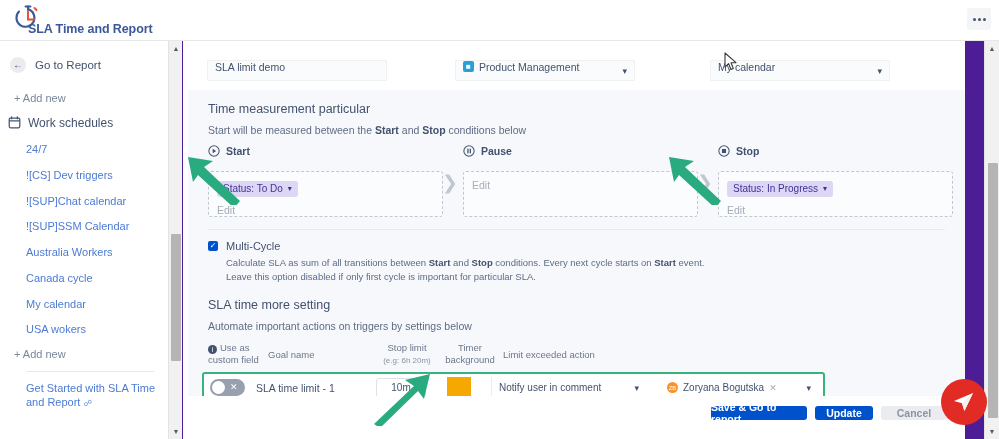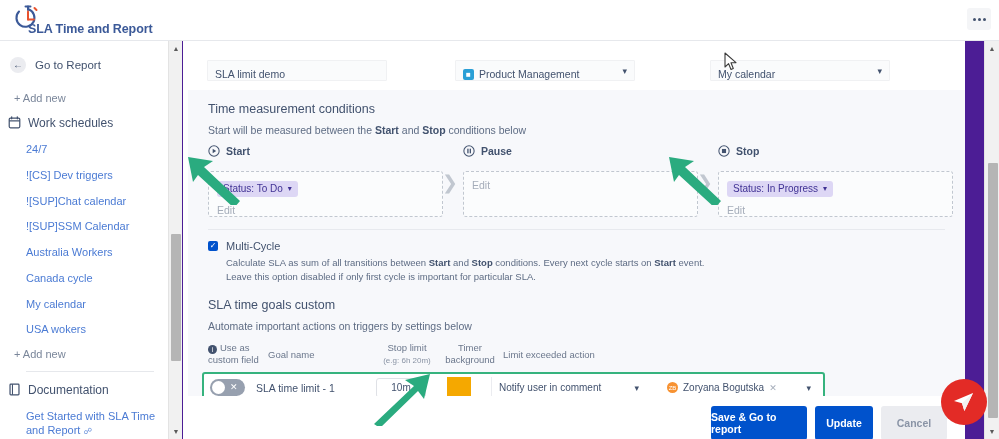--- a/index.html
+++ b/index.html
@@ -82,21 +82,21 @@
     position:absolute; left:183px; top:41px; width:782px; height:398px;
     background:#fff; overflow:hidden;
   }
   .main-toolbar {
     position:absolute; left:0; top:0; width:782px; height:49px; background:#fff;
   }
   .tb-field {
     position:absolute; height:21px; background:#fafbfc;
     border:1px solid #f0f1f3; border-radius:1px;
     font-size:10.5px; color:#42526e;
-    display:flex; align-items:flex-end; padding:0 7px;
+    display:flex; align-items:flex-start; padding:0 7px;
   }
   .tb-name { left:24px; top:19px; width:180px; }
   .tb-proj { left:272px; top:19px; width:180px; gap:5px; }
   .tb-cal  { left:527px; top:19px; width:180px; }
   .tb-caret { position:absolute; right:7px; top:50%; transform:translateY(-50%); font-size:9px; color:#42526e; }
   .proj-ico {
     width:11px; height:11px; border-radius:2px; background:#2a9fd6;
     display:flex; align-items:center; justify-content:center;
     color:#fff; font-size:8px; line-height:1; flex:0 0 11px;
   }
@@ -214,21 +214,21 @@
   .user-x { font-size:9px; color:#a5adba; margin-left:5px; }
   .user-sel .cv { position:absolute; right:7px; font-size:9px; color:#42526e; }
 
   .add-goals { font-size:10px; color:#7a869a; padding:9px 0 0 20px; cursor:pointer; }
 
   
   .footer {
     position:absolute; left:0; bottom:0; width:782px; height:43px; background:#fff;
   }
   .btn {
-    position:absolute; top:10px; height:34px; border-radius:3px;
+    position:absolute; top:10px; height:14px; border-radius:3px;
     font-size:10.5px; font-weight:bold; color:#fff;
     display:flex; align-items:center; justify-content:center; cursor:pointer;
   }
   .btn-save { right:158px; width:96px; background:#0052cc; }
   .btn-update { right:92px; width:58px; background:#0052cc; }
   .btn-cancel { right:18px; width:66px; background:#ebecf0; color:#8a94a6; }
 
   
   .rscroll {
     position:absolute; right:0; top:41px; width:15px; height:398px;
@@ -304,29 +304,20 @@
       <div class="nav-item">![SUP]Chat calendar</div>
       <div class="nav-item">![SUP]SSM Calendar</div>
       <div class="nav-item">Australia Workers</div>
       <div class="nav-item">Canada cycle</div>
       <div class="nav-item">My calendar</div>
       <div class="nav-item">USA wokers</div>
       <div class="nav-addnew">+ Add new</div>
 
       <div class="nav-divider"></div>
 
-      <div class="nav-section">
-        <span class="sec-icon">
-          <svg width="13" height="13" viewBox="0 0 16 16">
-            <rect x="2.5" y="1.5" width="11" height="13" rx="1" fill="none" stroke="#42526e" stroke-width="1.5"></rect>
-            <line x1="5.5" y1="1.5" x2="5.5" y2="14.5" stroke="#42526e" stroke-width="1.3"></line>
-          </svg>
-        </span>
-        <span>Documentation</span>
-      </div>
 
       <div class="nav-item ext">
         <span>Get Started with SLA Time and Report</span><span class="ext-ic">☍</span>
       </div>
 
     </div>
   </div>
 
   <div class="lnav-scroll">
     <div class="sb-arrow up">▲</div>
@@ -346,21 +337,21 @@
         <span class="tb-caret">▾</span>
       </div>
       <div class="tb-field tb-cal">
         <span>My calendar</span>
         <span class="tb-caret">▾</span>
       </div>
     </div>
 
     <div class="content">
 
-      <div class="sec-title">Time measurement conditions</div>
+      <div class="sec-title">Time measurement particular</div>
       <div class="sec-sub">
         <span>Start will be measured between the </span><b>Start</b><span> and </span><b>Stop</b><span> conditions below</span>
       </div>
 
       <div class="cond-row">
 
         <div class="cond-col c-start">
           <div class="cond-head">
             <span class="cond-ico">
               <svg width="12" height="12" viewBox="0 0 14 14">
@@ -426,21 +417,21 @@
           <span class="mc-box">✓</span>
           <span class="mc-label">Multi-Cycle</span>
         </div>
         <div class="mc-desc">
           <span>Calculate SLA as sum of all transitions between </span><b>Start</b><span> and </span><b>Stop</b><span> conditions. Every next cycle starts on </span><b>Start</b><span> event.</span><br>
           <span>Leave this option disabled if only first cycle is important for particular SLA.</span>
         </div>
       </div>
 
       <div class="goals-head">
-        <div class="sec-title" style="padding-top:0">SLA time goals custom</div>
+        <div class="sec-title" style="padding-top:0">SLA time more setting</div>
         <div class="sec-sub">Automate important actions on triggers by settings below</div>
 
         <div class="cols">
           <div class="col-lbl cl-use">
             <i class="iq">i</i><span>Use as</span><br>
             <span>custom field</span>
           </div>
           <div class="col-lbl cl-name">Goal name</div>
           <div class="col-lbl cl-time">
             <span>Stop limit</span><br>

